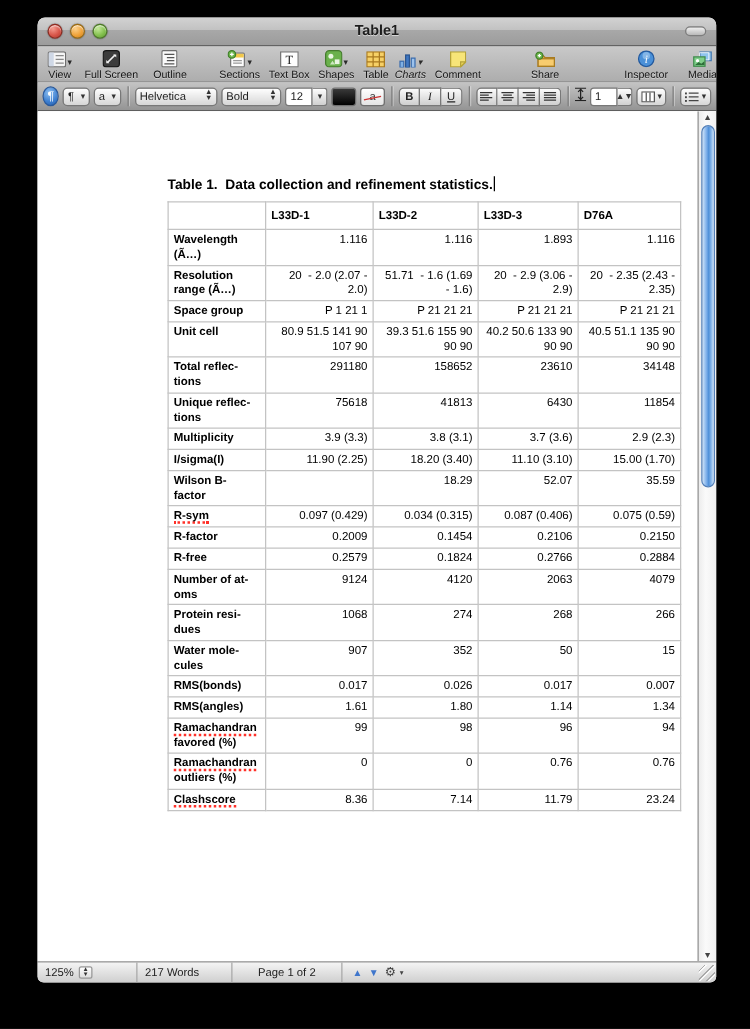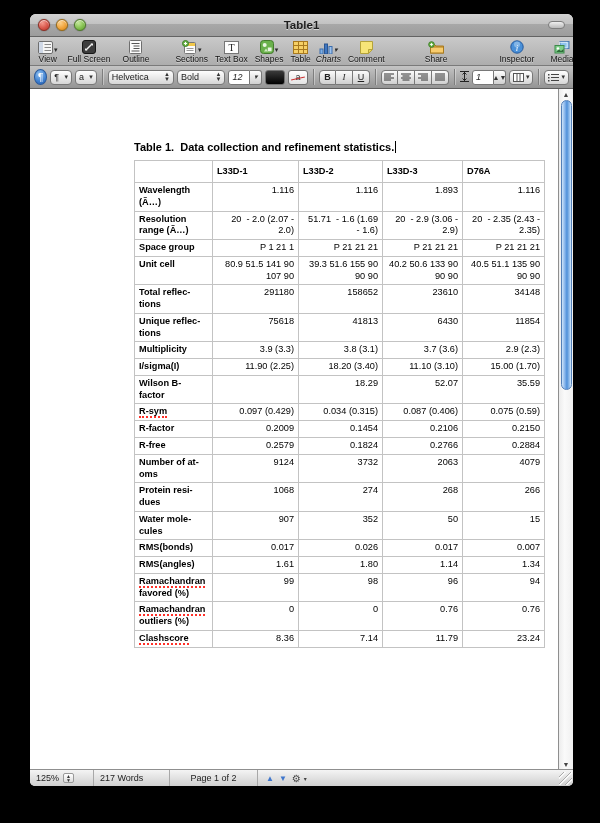--- a/index.html
+++ b/index.html
@@ -40,21 +40,21 @@
   .well{width:24px;height:15px;border-radius:3px;border:1px solid #707070;box-sizing:border-box;}
   .well.black{background:linear-gradient(#3a3a3a,#000);}
   .well.hl{background:linear-gradient(#fff,#e4e4e4);display:flex;align-items:center;justify-content:center;
     font-size:9px;color:#333;position:relative;overflow:hidden;}
   .well.hl::after{content:"";position:absolute;left:2px;right:2px;top:7px;height:1px;background:#c33;transform:rotate(-12deg);}
   .fbtn{height:15px;min-width:17px;border:1px solid #787878;border-left-width:0;background:linear-gradient(#fbfbfb,#cfcfcf);
     display:flex;align-items:center;justify-content:center;font-size:9px;color:#222;box-sizing:border-box;padding:0 2px;}
   .fgroup{display:flex;}
   .fgroup .fbtn:first-child{border-left-width:1px;border-radius:4px 0 0 4px;}
   .fgroup .fbtn:last-child{border-radius:0 4px 4px 0;}
-  .combo{display:flex;font-style:italic;}
+  .combo{display:flex;}
   .combo .field{width:22px;height:15px;border:1px solid #787878;background:#fff;font-size:9px;color:#222;
     display:flex;align-items:center;padding:0 3px;box-sizing:border-box;border-radius:3px 0 0 3px;}
   .combo .btn{width:12px;height:15px;border:1px solid #787878;border-left:none;box-sizing:border-box;border-radius:0 3px 3px 0;
     background:linear-gradient(#fdfdfd,#d0d0d0);font-size:7px;display:flex;align-items:center;justify-content:center;color:#333;}
   
   .content{flex:1 1 auto;position:relative;background:#fff;overflow:hidden;}
   .page{position:absolute;left:0;top:0;right:15px;bottom:0;background:#fff;padding-left:44px;}
   .doc{padding:52px 0 0 60px;}
   .doc-title{font-size:11px;font-weight:bold;color:#000;white-space:pre;}
   .cursor{display:inline-block;width:1px;height:12px;background:#000;vertical-align:-2px;margin-left:1px;}
@@ -513,21 +513,21 @@
                 <td class="lbl">R-free</td>
                 <td class="val">0.2579</td>
                 <td class="val">0.1824</td>
                 <td class="val">0.2766</td>
                 <td class="val">0.2884</td>
               </tr>
               <tr>
                 <td class="lbl">Number of at-
 oms</td>
                 <td class="val">9124</td>
-                <td class="val">3732</td>
+                <td class="val">4120</td>
                 <td class="val">2063</td>
                 <td class="val">4079</td>
               </tr>
               <tr>
                 <td class="lbl">Protein resi-
 dues</td>
                 <td class="val">1068</td>
                 <td class="val">274</td>
                 <td class="val">268</td>
                 <td class="val">266</td>
@@ -582,21 +582,21 @@
       </div>
     </div>
     <div class="vscroll">
       <span class="varrow up">▲</span>
       <span class="vthumb"></span>
       <span class="varrow down">▼</span>
     </div>
   </div>
 
   <div class="statusbar">
-    <span class="sb-seg" style="width:64px">
+    <span class="sb-seg" style="width:80px">
       <span>125%</span>
       <span class="sb-stepper">
           <span>▲</span>
           <span>▼</span>
         </span>
     </span>
     <span class="sb-seg" style="width:76px">
       <span>217 Words</span>
     </span>
     <span class="sb-seg" style="width:88px;justify-content:center">

